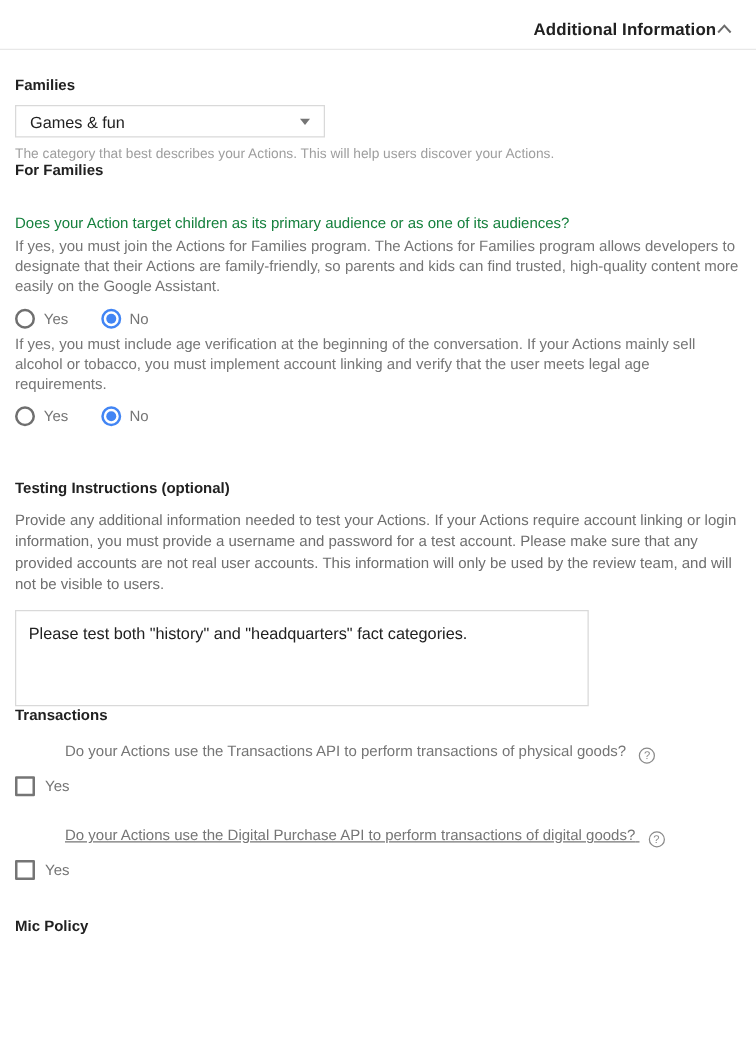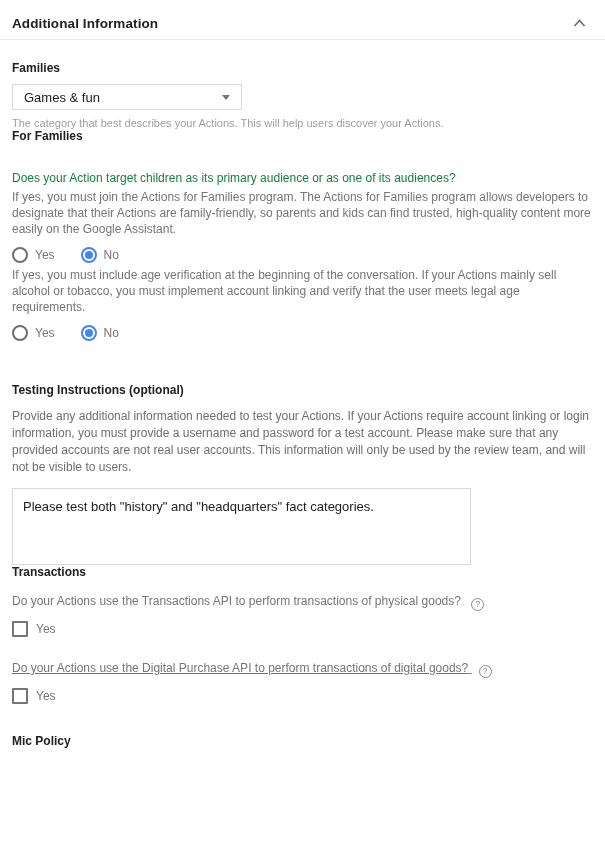--- a/index.html
+++ b/index.html
@@ -4,30 +4,30 @@
 <style>
   * { margin:0; padding:0; box-sizing:border-box; }
   html,body { background:#fff; }
   body {
     width:605px; height:841px;
     font-family:"Liberation Sans","DejaVu Sans",sans-serif;
     color:#212121; overflow:hidden;
   }
   .page { width:605px; height:841px; padding:15px 13px 0 12px; }
 
-  .panel-header { display:flex; justify-content:space-between; align-items:center; height:16px; cursor:pointer; }
+  .panel-header { display:flex; justify-content:flex-end; align-items:center; height:16px; cursor:pointer; }
   .panel-title { font-size:13.5px; font-weight:bold; color:#212121; letter-spacing:.1px; }
   .chev { display:inline-flex; align-items:center; padding-right:6px; }
 
   .divider { border:none; border-top:1px solid #e8e8e8; margin:8px -13px 0 -12px; }
 
   .field-label { margin-top:21px; font-size:12px; font-weight:bold; color:#212121; }
 
   .select {
-    margin-top:9px; width:230px; height:26px;
+    margin-top:9px; width:248px; height:26px;
     border:1px solid #d9d9d9; background:#fff;
     display:flex; align-items:center; justify-content:space-between;
     padding:0 11px; cursor:pointer;
   }
   .select-value { font-size:13px; color:#212121; }
   .dd-arrow { width:0; height:0; border-left:4.5px solid transparent; border-right:4.5px solid transparent; border-top:5px solid #757575; }
 
   .helper { margin-top:7px; font-size:11px; color:#9e9e9e; }
 
   .section-heading { font-size:12px; font-weight:bold; color:#212121; }
@@ -47,21 +47,21 @@
 
   .para { margin-top:11px; font-size:12px; color:#6e6e6e; line-height:17px; max-width:582px; }
 
   .ta {
     margin-top:12px; display:block; width:459px; height:77px;
     border:1px solid #d9d9d9; padding:9px 10px;
     font-family:"Liberation Sans","DejaVu Sans",sans-serif;
     font-size:13px; color:#212121; resize:none; outline:none; line-height:17px;
   }
 
-  .question-gray { margin-top:14px; font-size:12px; color:#757575; line-height:16px; }
+  .question-gray { margin-top:14px; font-size:12px; color:#757575; line-height:16px;margin-left:40px; }
   .q2 { margin-top:23px;text-decoration:underline; }
   .help-icon {
     display:inline-flex; align-items:center; justify-content:center;
     width:13px; height:13px; border:1px solid #8a8a8a; border-radius:50%;
     font-size:9px; color:#8a8a8a; margin-left:7px; vertical-align:-2px; cursor:pointer;
     line-height:1;
   }
 
   .check-row { margin-top:10px; display:flex; align-items:center; cursor:pointer; }
   .checkbox { width:16px; height:16px; border:2px solid #757575; border-radius:1px; background:#fff; }

